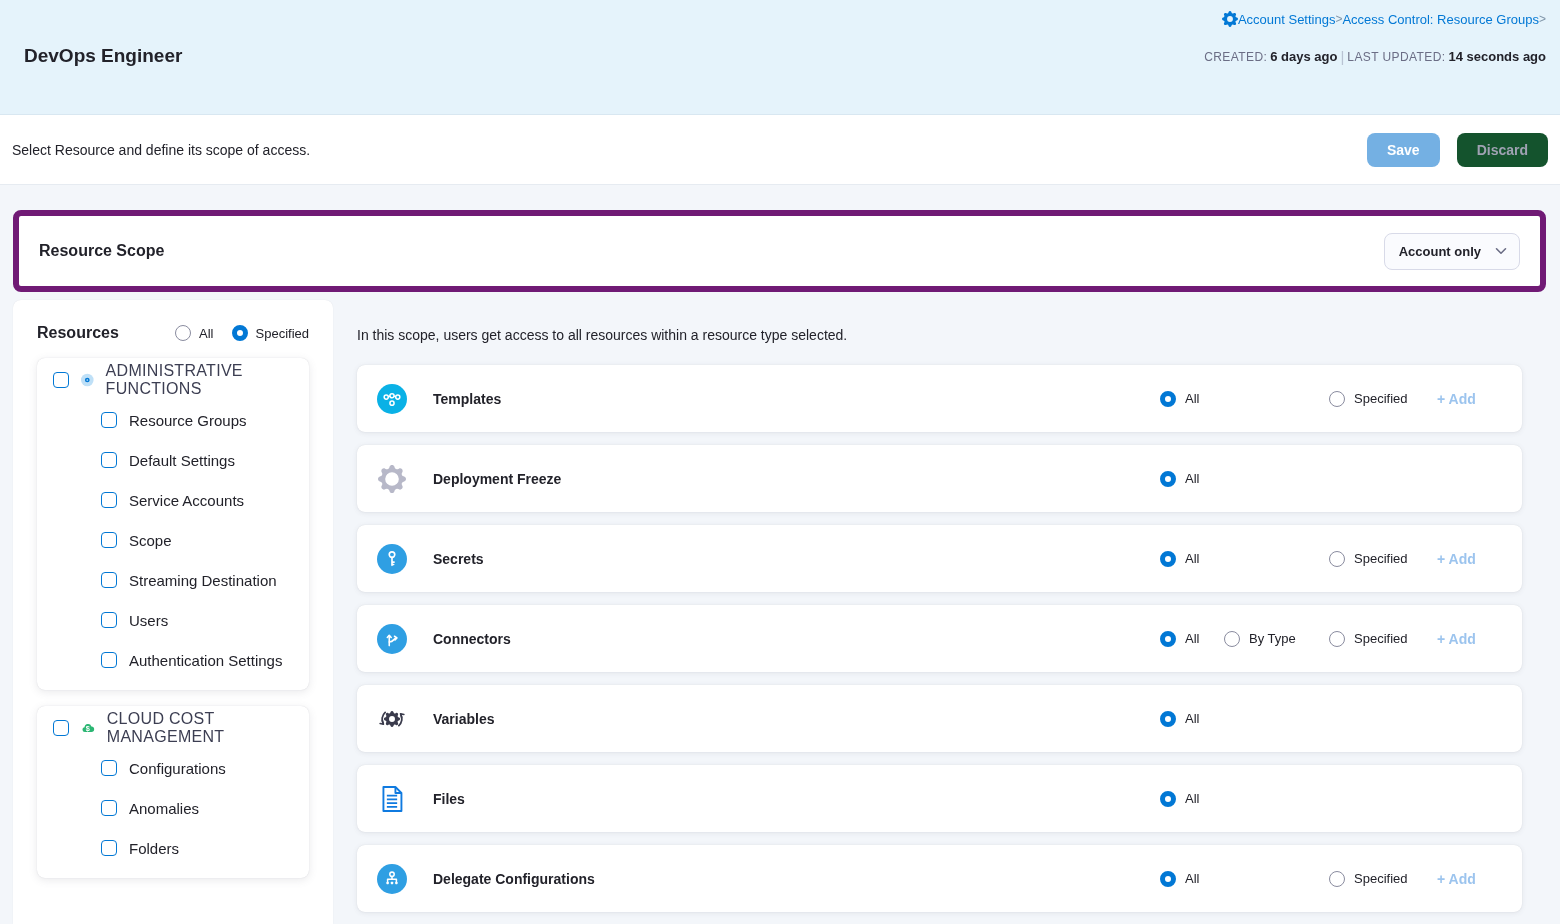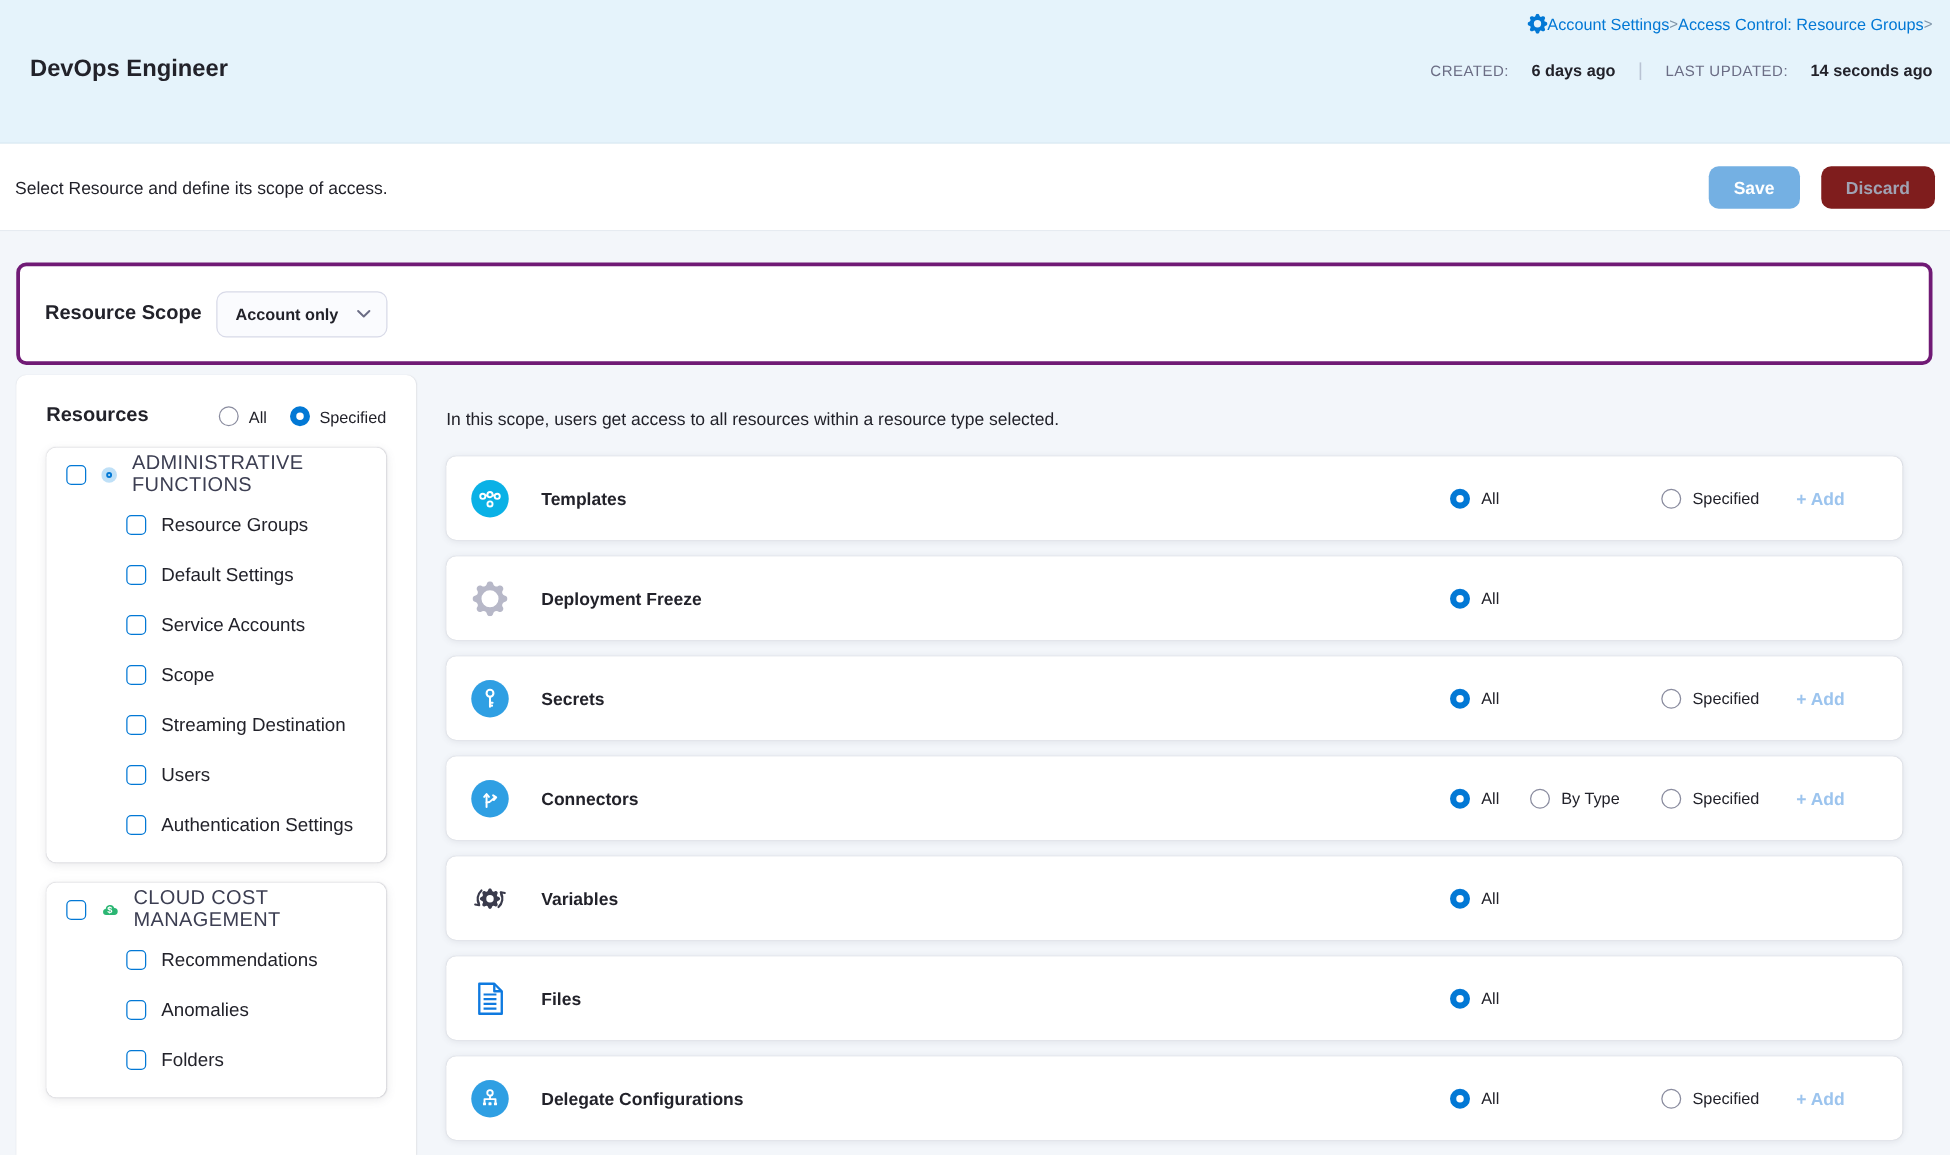--- a/index.html
+++ b/index.html
@@ -17,36 +17,36 @@
   *{box-sizing:border-box;font-family:"Liberation Sans","DejaVu Sans",sans-serif;}
   html,body{margin:0;padding:0;width:1560px;height:924px;overflow:hidden;background:var(--page_bg);}
 
   
   .header{background:var(--header_bg);height:115px;padding:11px 14px 0 8px;border-bottom:1px solid #d8e7f1;}
   .breadcrumb{display:flex;align-items:center;gap:0;font-size:13px;font-weight:400;justify-content:flex-end;}
   .breadcrumb a{color:var(--accent);text-decoration:none;cursor:pointer;}
   .breadcrumb .sep{color:#7f94a8;font-size:12px;}
   .title-row{display:flex;align-items:flex-end;justify-content:space-between;margin-top:18px;padding:0 0 0 16px;}
   .page-title{font-size:19px;font-weight:600;color:var(--text_dark);margin:0;}
-  .meta{display:flex;align-items:center;gap:18px;font-size:13px;padding-bottom:2px;margin-left:16px;}
+  .meta{display:flex;align-items:center;gap:3px;font-size:13px;padding-bottom:2px;margin-left:16px;}
   .meta-label{color:var(--text_gray);font-size:12px;letter-spacing:.4px;}
   .meta-value{color:var(--text_dark);font-weight:600;}
   .meta-divider{color:#b9c3d3;font-size:15px;}
 
   
   .toolbar{background:#fff;height:70px;display:flex;align-items:center;padding:0 12px;border-bottom:1px solid #e6ebf1;}
   .toolbar-text{font-size:14px;color:var(--text_dark);}
   .toolbar-spacer{flex:1;}
   .btn{height:34px;border:none;border-radius:8px;font-size:14px;font-weight:700;padding:0 20px;cursor:pointer;}
   .btn-save{background:var(--save_bg);color:#fff;margin-right:17px;}
-  .btn-discard{background:#7f1d1d;color:#a0a2b3;}
+  .btn-discard{background:#14532d;color:#a0a2b3;}
 
   
   .content{height:739px;overflow:hidden;}
-  .scope-panel{background:#fff;border:3px solid #701a75;border-radius:8px;margin:25px 14px 8px 13px;height:82px;display:flex;align-items:center;padding:0 20px;}
+  .scope-panel{background:#fff;border:6px solid #701a75;border-radius:8px;margin:25px 14px 8px 13px;height:82px;display:flex;align-items:center;padding:0 20px;justify-content:space-between;}
   .scope-label{font-size:16px;font-weight:700;color:var(--text_dark);margin-right:12px;}
   .dropdown{display:flex;align-items:center;gap:14px;background:#fafbfe;border:1px solid #d8dae8;border-radius:8px;height:37px;padding:0 12px 0 14px;font-size:13px;font-weight:600;color:var(--text_dark);cursor:pointer;}
 
   .body-row{display:flex;align-items:stretch;height:624px;}
 
   
   .sidebar{width:320px;margin-left:13px;background:#fff;border-radius:8px 8px 0 0;box-shadow:0 0 1px rgba(40,41,61,.12);}
   .sidebar-head{display:flex;align-items:center;padding:24px 24px 16px;}
   .sidebar-title{font-size:16px;font-weight:700;color:var(--text_dark);margin-right:auto;}
   .radio{width:16px;height:16px;min-width:16px;border-radius:50%;border:1px solid #8a8c9f;background:#fff;display:inline-block;}
@@ -178,21 +178,21 @@
         <div class="group-head">
           <span class="checkbox"></span>
           <svg width="17" height="16" viewBox="0 0 16 16">
             <path fill="#2bb673" d="M12 12.7H4.5a2.8 2.8 0 0 1-.42-5.57 4.15 4.15 0 0 1 8.03-.96A3.05 3.05 0 0 1 12 12.7z"></path>
             <text x="8" y="11" font-size="8.5" font-weight="bold" fill="#fff" text-anchor="middle">$</text>
           </svg>
           <span class="group-title">CLOUD COST MANAGEMENT</span>
         </div>
         <div class="group-item">
             <span class="checkbox"></span>
-            <span class="lbl">Recommendations</span>
+            <span class="lbl">Configurations</span>
           </div>
         <div class="group-item">
             <span class="checkbox"></span>
             <span class="lbl">Anomalies</span>
           </div>
         <div class="group-item">
             <span class="checkbox"></span>
             <span class="lbl">Folders</span>
           </div>
       </div>

